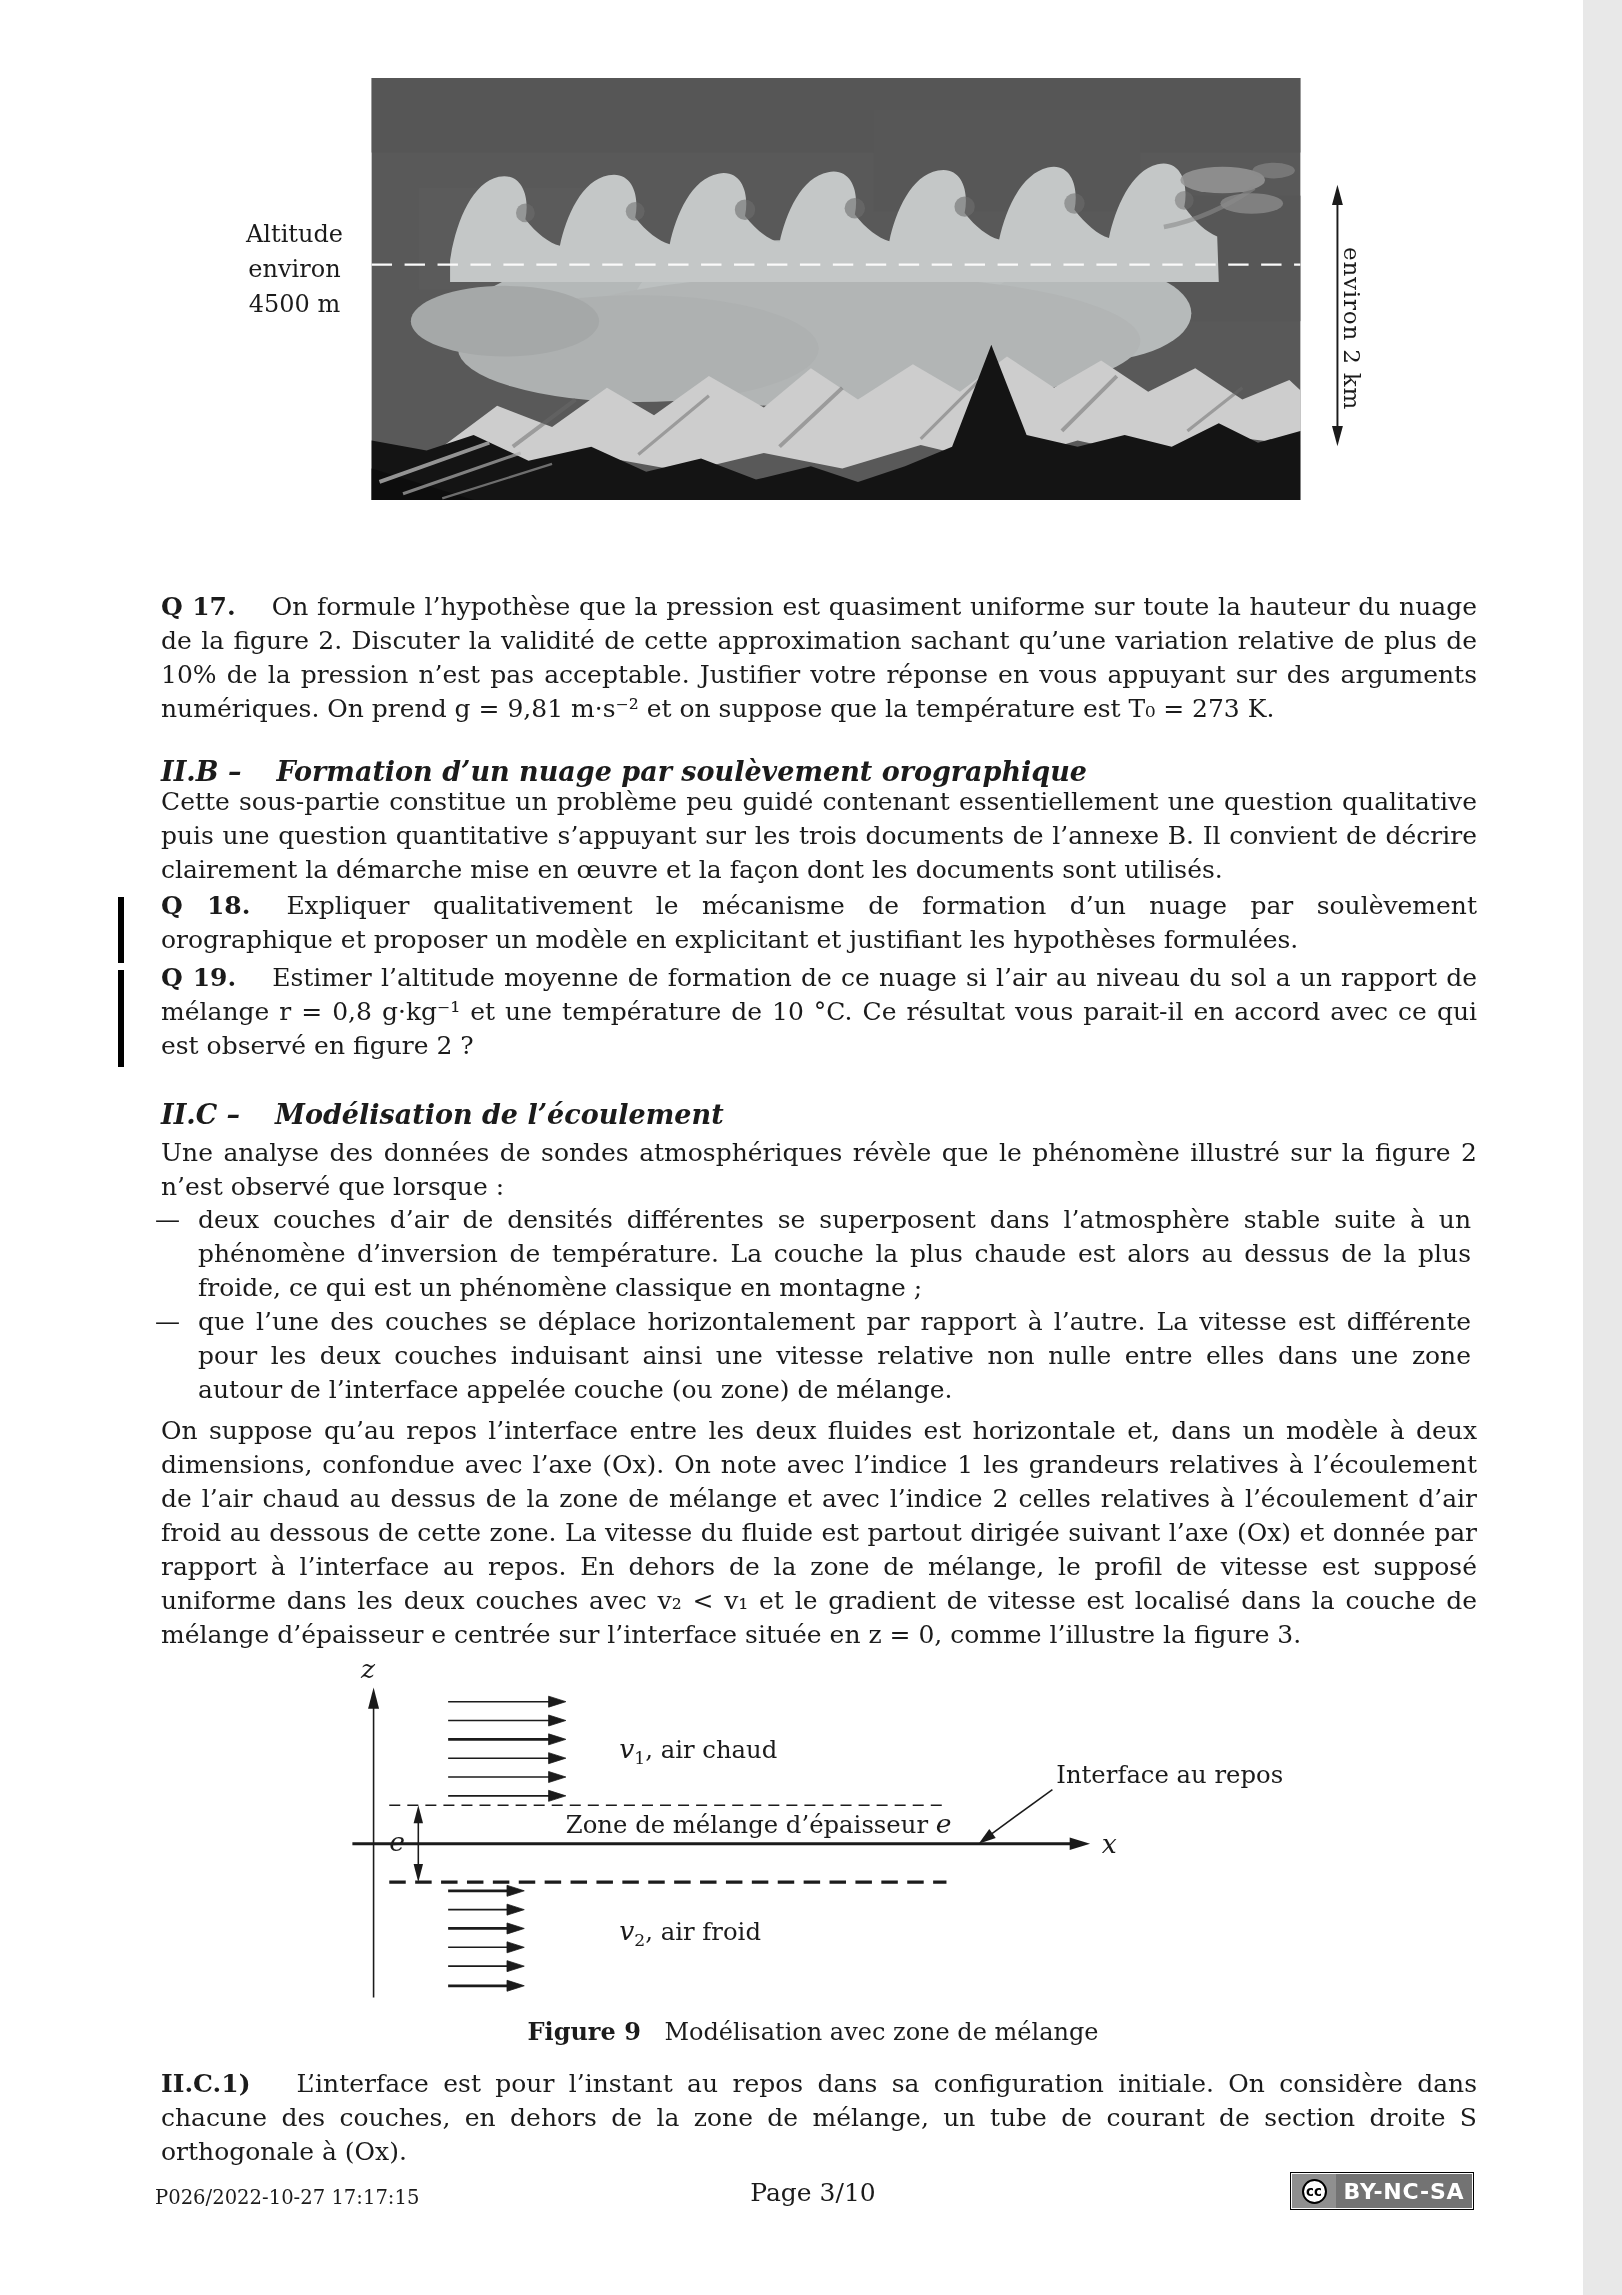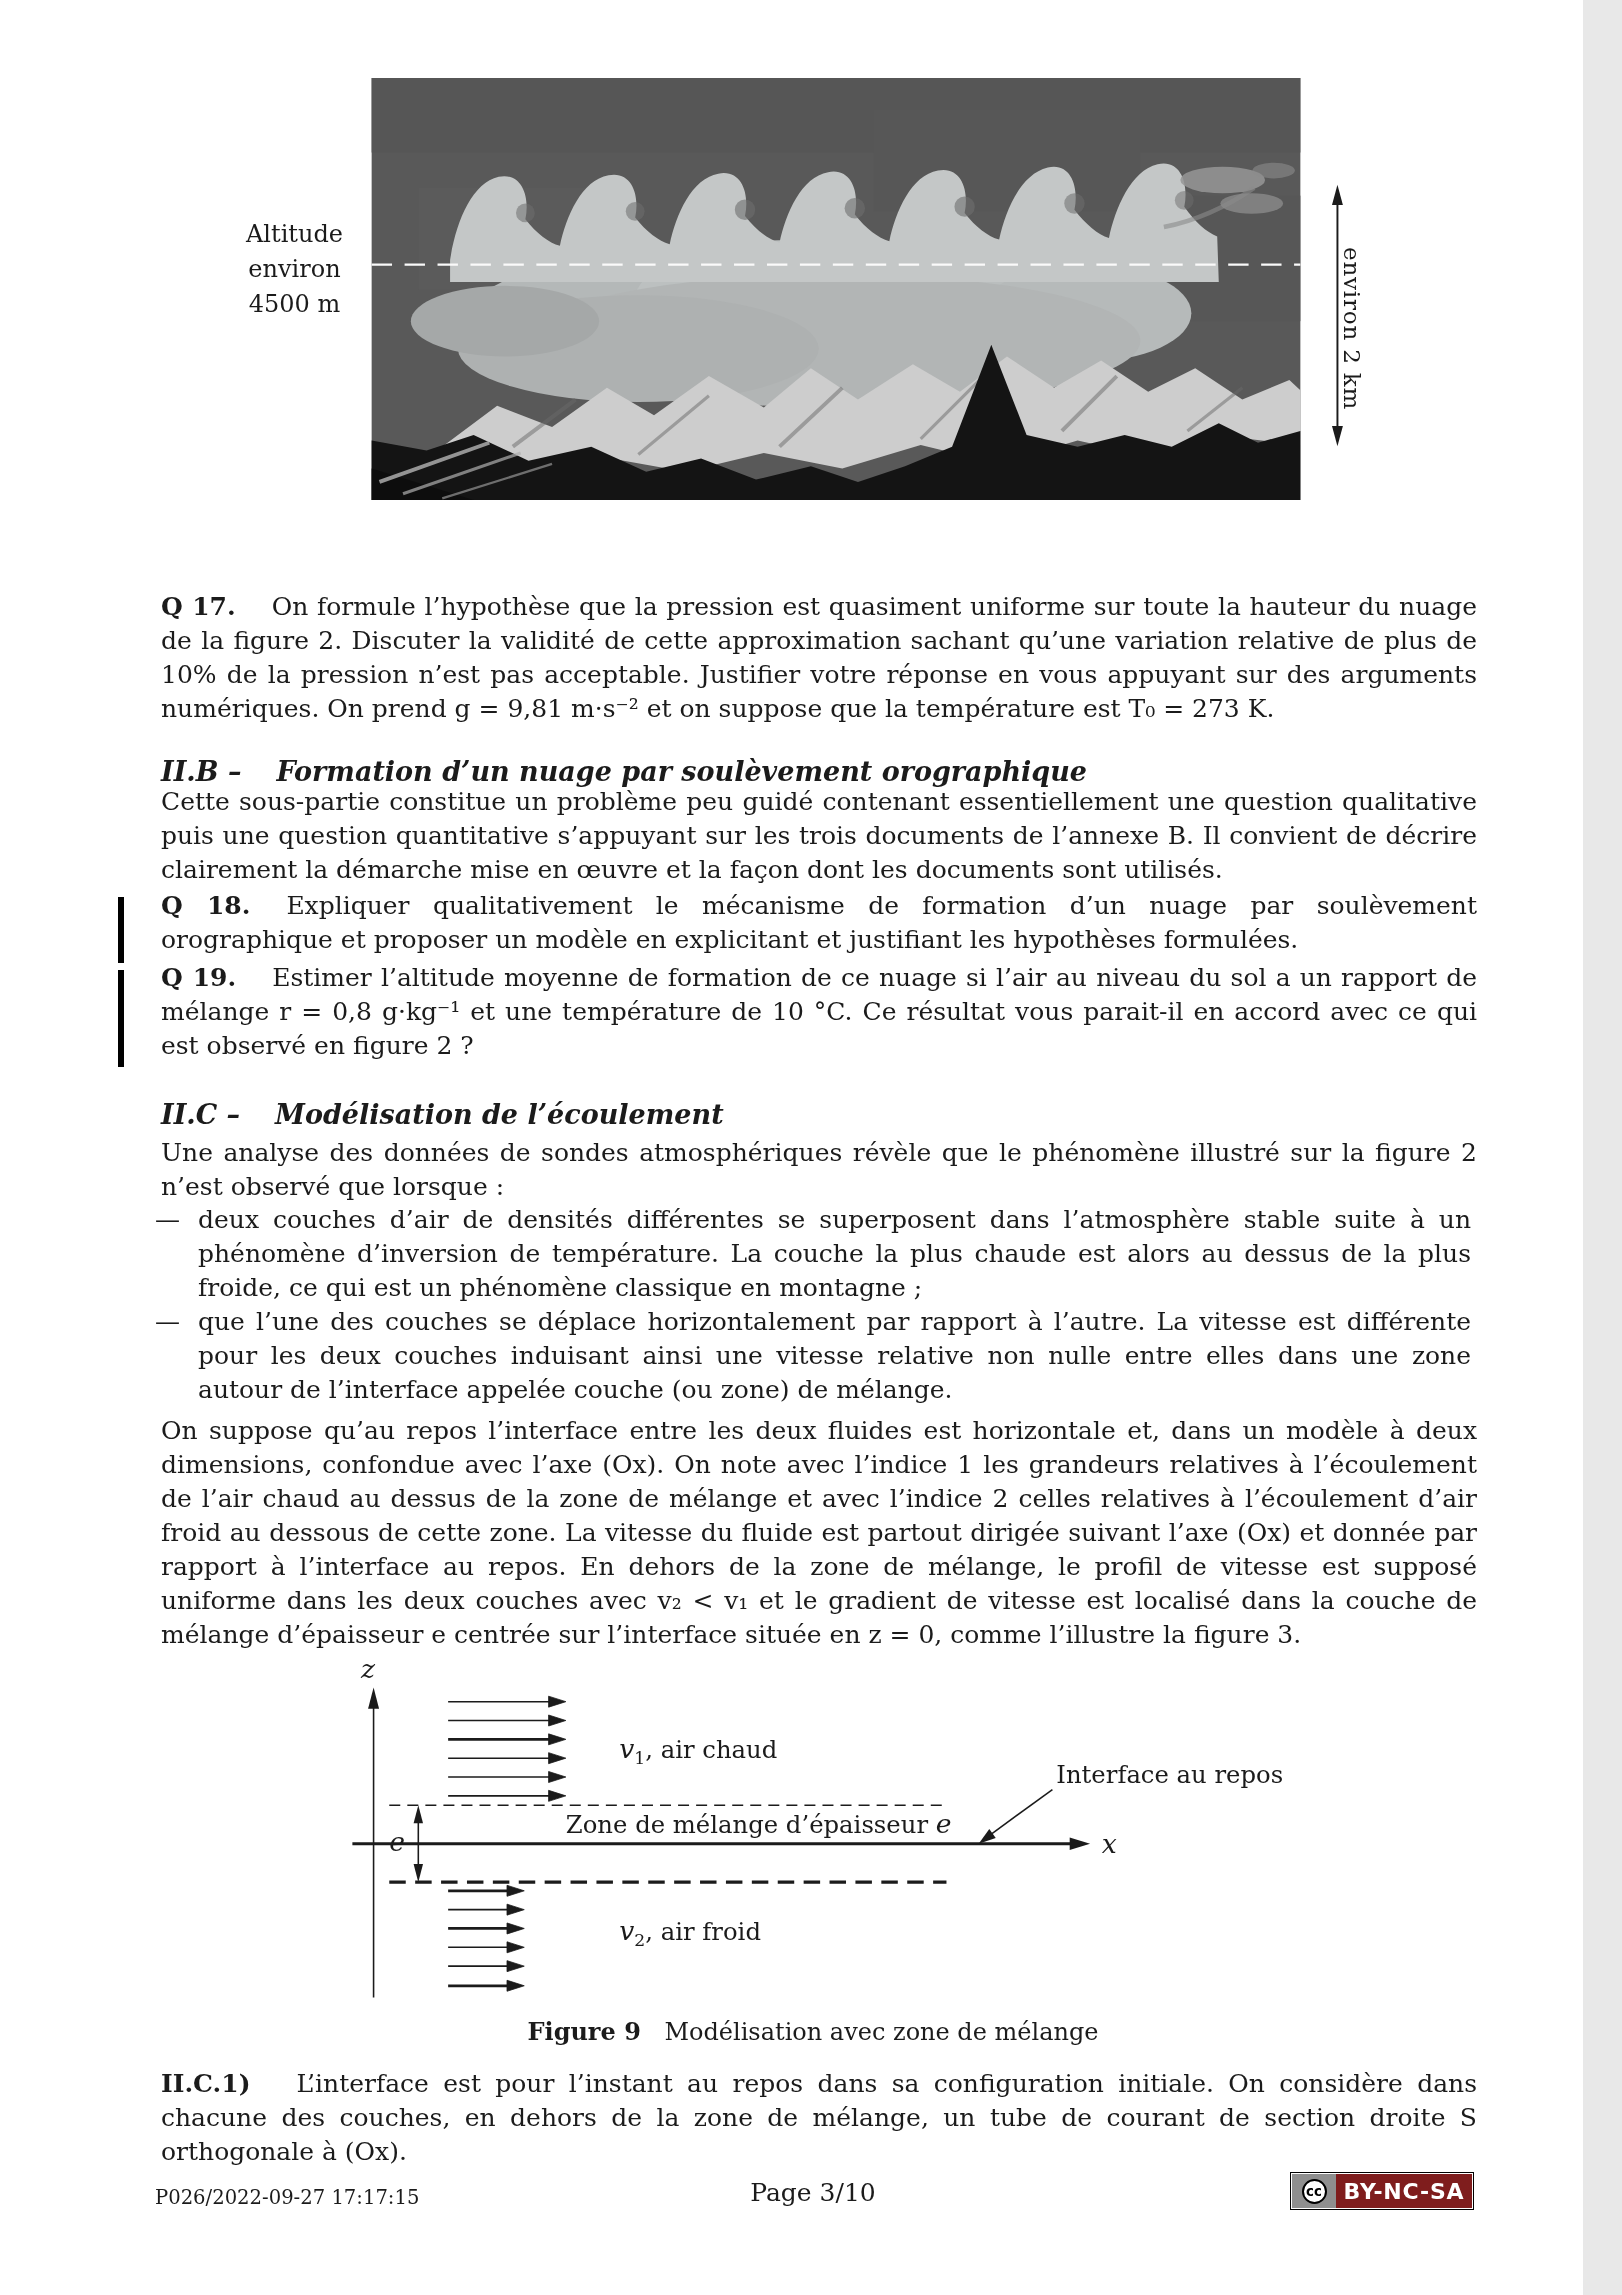--- a/index.html
+++ b/index.html
@@ -25,21 +25,21 @@
            font-size:24px;line-height:32px;}
   .cap-tag{font-weight:bold;padding-right:23.6px;}
   .fig3{position:absolute;left:330px;top:1664px;}
   .fig3 text{font-family:"DejaVu Serif", serif;font-size:31px;fill:#1b1b1b;}
   .fig3 .it{font-style:italic;font-size:34px;}
   .fig3 .sub{font-size:22px;}
   .footer-stamp{position:absolute;left:155px;top:2186px;font-size:19.6px;}
   .footer-page{position:absolute;left:155px;top:2178px;width:1316px;
                text-align:center;font-size:25px;}
   .badge{position:absolute;left:1290px;top:2172px;width:184px;height:38px;
-         background:#7f1d1d;box-sizing:border-box;border:1.6px solid #000;
+         background:#737373;box-sizing:border-box;border:1.6px solid #000;
          display:flex;align-items:stretch;}
   .badge-inner{flex:1;display:flex;border:1.6px solid #fff;align-items:stretch;}
   .badge-cc{width:44px;background:#8f8f8f;display:flex;align-items:center;
             justify-content:center;}
   .cc-circle{width:25px;height:25px;border-radius:50%;background:#fff;
              border:2.4px solid #000;display:flex;align-items:center;justify-content:center;
              font-family:"DejaVu Sans", sans-serif;font-weight:bold;font-size:13.3px;
              color:#000;box-sizing:border-box;}
   .badge-text{flex:1;display:flex;align-items:center;justify-content:center;
               color:#fff;font-family:"DejaVu Sans", sans-serif;font-weight:bold;
@@ -235,21 +235,21 @@
   </div>
 
   <div class="caption" style="top:2016px">
     <span class="cap-tag">Figure 9</span><span>Modélisation avec zone de mélange</span>
   </div>
 
   <div class="txt" style="top:2067px">
     <span class="subqlabel">II.C.1)</span><span>L’interface est pour l’instant au repos dans sa configuration initiale. On considère dans chacune des couches, en dehors de la zone de mélange, un tube de courant de section droite S orthogonale à (Ox).</span>
   </div>
 
-  <div class="footer-stamp">P026/2022-09-27 17:17:15</div>
+  <div class="footer-stamp">P026/2022-10-27 17:17:15</div>
   <div class="footer-page">Page 3/10</div>
   <div class="badge">
     <div class="badge-inner">
       <div class="badge-cc">
         <div class="cc-circle">cc</div>
       </div>
       <div class="badge-text">BY-NC-SA</div>
     </div>
   </div>
 

